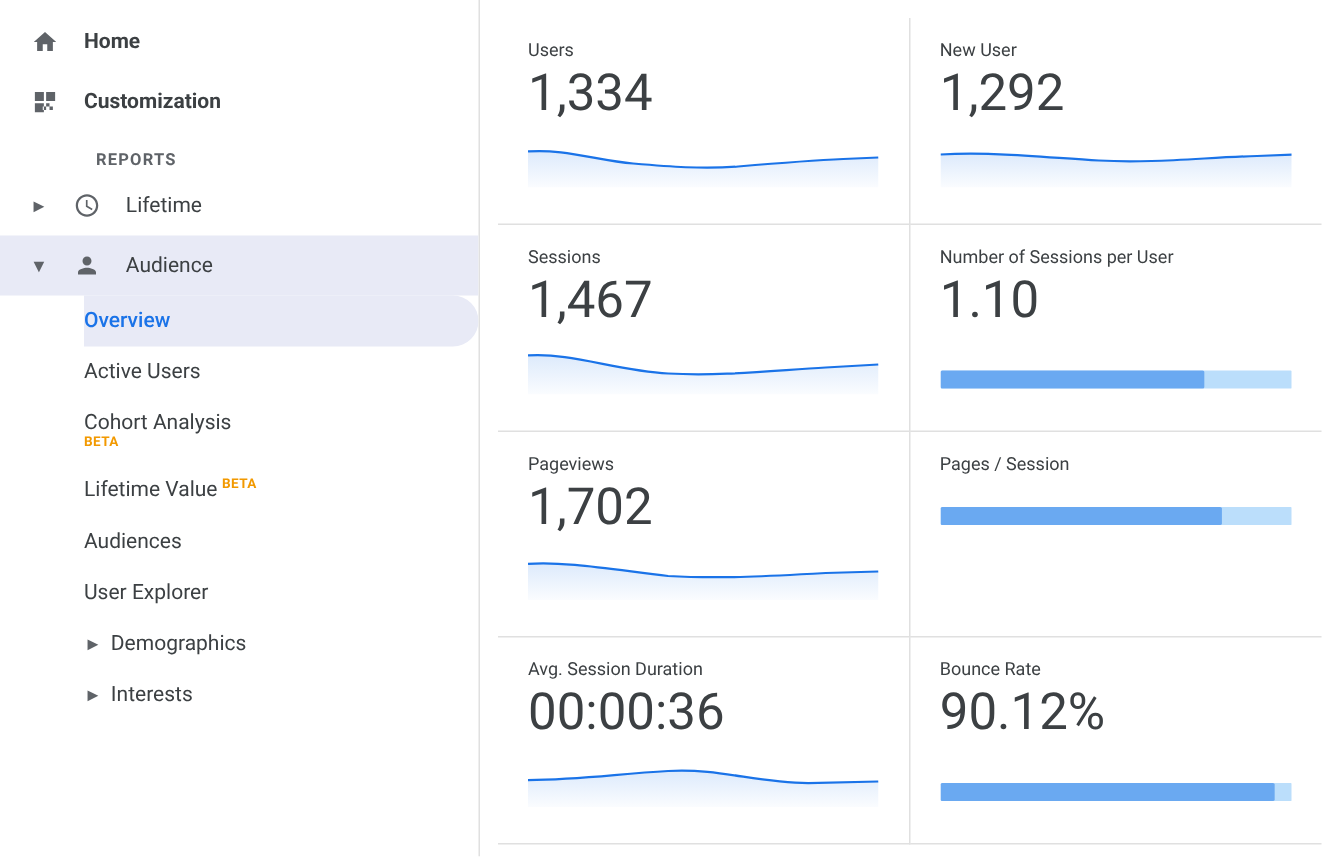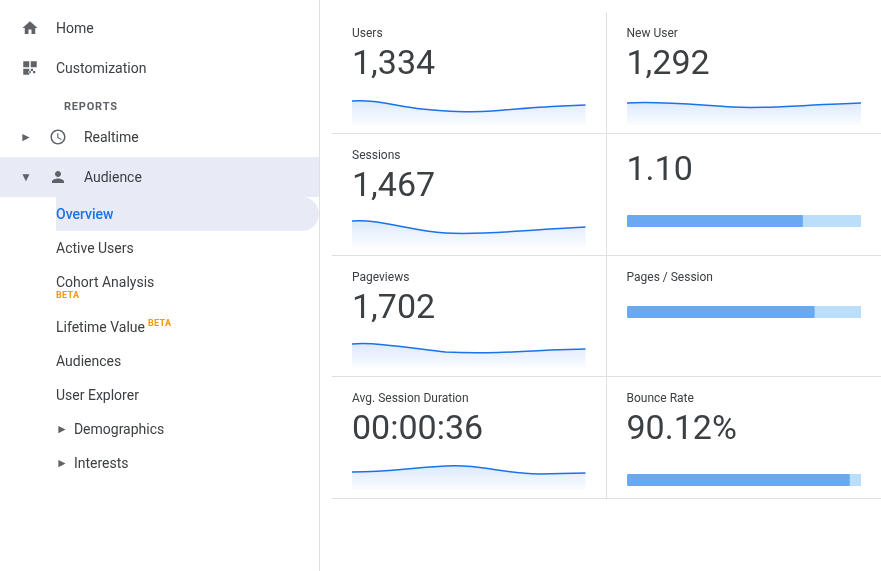--- a/index.html
+++ b/index.html
@@ -27,20 +27,21 @@
     }
 
     .sidebar-top-item {
       display: flex;
       align-items: center;
       padding: 10px 20px;
       cursor: pointer;
       color: #3c4043;
       gap: 16px;
       font-size: 14px;
+      font-weight: bold;
     }
 
     .sidebar-icon {
       width: 20px;
       height: 20px;
       display: flex;
       align-items: center;
       justify-content: center;
       color: #5f6368;
       font-size: 18px;
@@ -134,21 +135,21 @@
       background: #fff;
     }
 
     .metrics-grid {
       display: grid;
       grid-template-columns: 1fr 1fr;
       gap: 0;
     }
 
     .metric-card {
-      padding: 14px 20px 8px 20px;
+      padding: 14px 20px 24px 20px;
       border-bottom: 1px solid #e0e0e0;
       border-right: 1px solid #e0e0e0;
     }
     .metric-card:nth-child(even) {
       border-right: none;
     }
 
     .metric-label {
       font-size: 12px;
       color: #3c4043;
@@ -198,21 +199,21 @@
 
   <div class="reports-label">REPORTS</div>
 
   <div class="sidebar-section-item">
     <span class="chevron-icon">►</span>
     <span class="sidebar-icon">
       <svg width="18" height="18" viewBox="0 0 24 24" fill="#5f6368">
           <path d="M12 2C6.48 2 2 6.48 2 12s4.48 10 10 10 10-4.48 10-10S17.52 2 12 2zm0 18c-4.41 0-8-3.59-8-8s3.59-8 8-8 8 3.59 8 8-3.59 8-8 8zm.5-13H11v6l5.25 3.15.75-1.23-4.5-2.67V7z"></path>
         </svg>
     </span>
-    <span>Realtime</span>
+    <span>Lifetime</span>
   </div>
 
   <div class="sidebar-section-item active">
     <span class="chevron-icon">▼</span>
     <span class="sidebar-icon">
       <svg width="18" height="18" viewBox="0 0 24 24" fill="#5f6368">
           <path d="M12 12c2.21 0 4-1.79 4-4s-1.79-4-4-4-4 1.79-4 4 1.79 4 4 4zm0 2c-2.67 0-8 1.34-8 4v2h16v-2c0-2.66-5.33-4-8-4z"></path>
         </svg>
     </span>
     <span>Audience</span>
@@ -305,20 +306,21 @@
                 <stop offset="100%" stop-color="#1a73e8" stop-opacity="0.02"></stop>
               </linearGradient>
             </defs>
           <path d="M0,10 C25,8 50,20 80,22 C110,24 140,20 170,18 L200,16 L200,36 L0,36 Z" fill="url(#g3)"></path>
           <path d="M0,10 C25,8 50,20 80,22 C110,24 140,20 170,18 L200,16" fill="none" stroke="#1a73e8" stroke-width="1.5"></path>
         </svg>
       </div>
     </div>
 
     <div class="metric-card">
+      <div class="metric-label">Number of Sessions per User</div>
       <div class="metric-value">1.10</div>
       <div class="sparkline-container">
         <svg class="sparkline" viewBox="0 0 200 36" preserveAspectRatio="none">
           <rect x="0" y="20" width="200" height="12" fill="#bbdefb" rx="1"></rect>
           <rect x="0" y="20" width="150" height="12" fill="#1a73e8" rx="1" opacity="0.5"></rect>
         </svg>
       </div>
     </div>
 
     <div class="metric-card">

